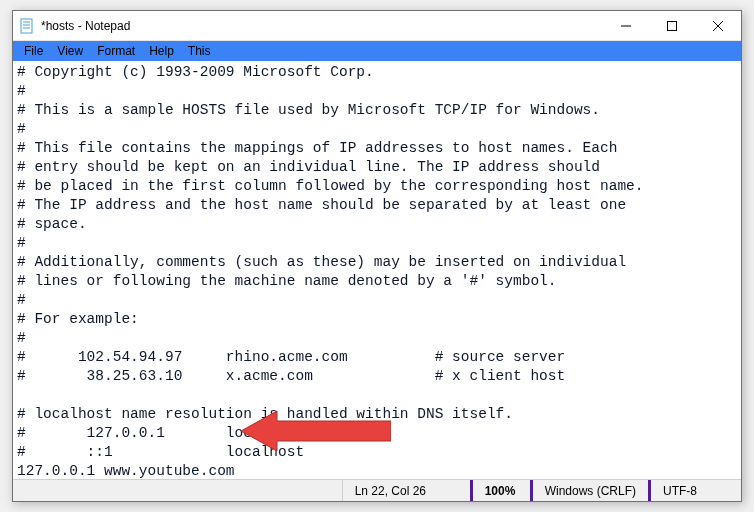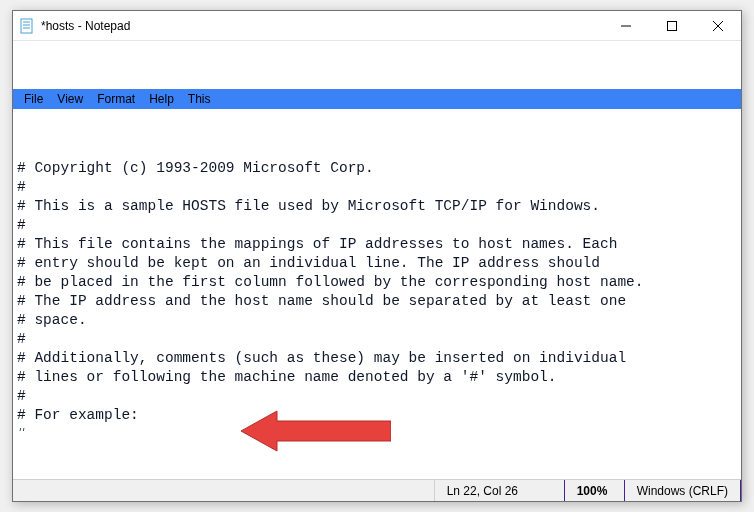--- a/index.html
+++ b/index.html
@@ -14,21 +14,20 @@
     }
     .window {
       width: 730px;
       height: 492px;
       background: #fff;
       border: 1px solid #707070;
       box-shadow: 2px 2px 10px rgba(0,0,0,0.25);
       display: flex;
       flex-direction: column;
       position: relative;
-      gap: 48px;
     }
     .titlebar {
       height: 30px;
       background: #fff;
       display: flex;
       align-items: center;
       padding-left: 6px;
       border-bottom: 1px solid #e5e5e5;
     }
     .titlebar .icon {
@@ -86,21 +85,21 @@
       display: flex;
       align-items: stretch;
       font-size: 12px;
       color: #000;
     }
     .status-spacer { flex: 1; border-right: 1px solid #d0d0d0; }
     .status-cell {
       padding: 0 12px;
       display: flex;
       align-items: center;
-      border-right: 1px solid #4c1d95;
+      border-right: 3px solid #4c1d95;
       min-width: 50px;
     }
     .status-cell.pos { min-width: 130px; }
     .status-cell.zoom { min-width: 60px; font-weight: bold; }
     .status-cell.eol { min-width: 110px; }
     .status-cell.enc { min-width: 90px; border-right: none; }
     .arrow {
       position: absolute;
       left: 228px;
       top: 398px;
@@ -170,18 +169,19 @@
 # localhost name resolution is handled within DNS itself.
 #       127.0.0.1       localhost
 #       ::1             localhost
 127.0.0.1 www.youtube.com</div>
 
   <div class="statusbar">
     <div class="status-spacer"></div>
     <div class="status-cell pos">Ln 22, Col 26</div>
     <div class="status-cell zoom">100%</div>
     <div class="status-cell eol">Windows (CRLF)</div>
+    <div class="status-cell enc">UTF-8</div>
   </div>
 
   <svg class="arrow" width="150" height="44" viewBox="0 0 150 44">
     <polygon fill="#e6413c" stroke="#b42f2a" stroke-width="1" points="0,22 36,2 36,12 150,12 150,32 36,32 36,42"></polygon>
   </svg>
 </div>
 
 </body></html>

